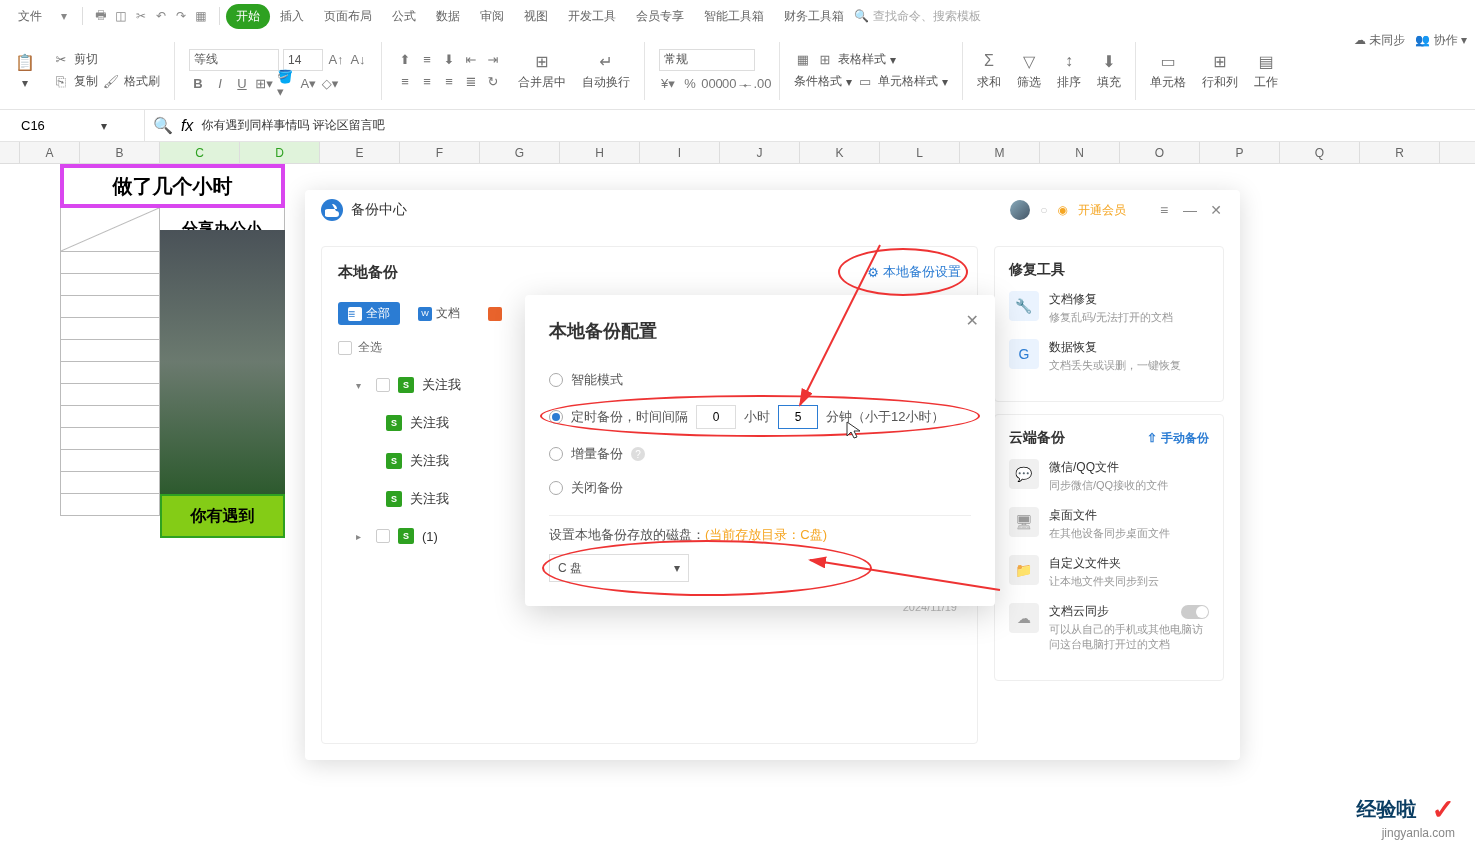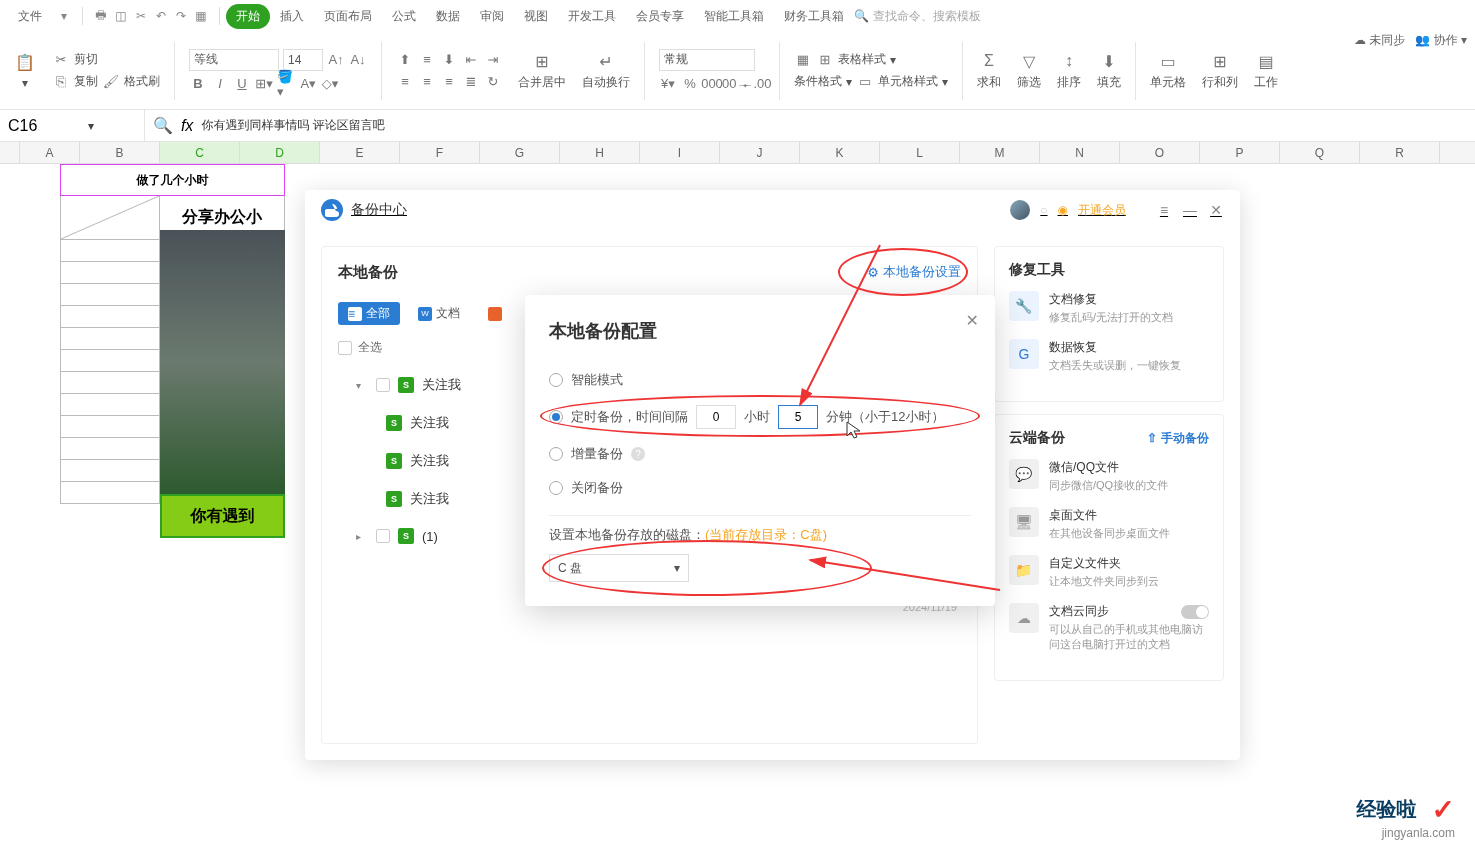--- a/index.html
+++ b/index.html
@@ -24,43 +24,43 @@
 .ribbon .btn-ico { width: 22px; height: 22px; display: inline-flex; align-items: center; justify-content: center; font-size: 16px; color: #777; border: 1px solid transparent; }
 .ribbon .small-ico { width: 18px; height: 18px; display: inline-flex; align-items: center; justify-content: center; font-size: 13px; color: #777; cursor: pointer; }
 .ribbon .vsep { width: 1px; height: 58px; background: #e4e4e4; margin: 0 4px; }
 .ribbon select, .ribbon .dd { border: 1px solid #ddd; background: #fff; height: 22px; font-size: 12px; padding: 0 4px; color: #555; }
 .font-name { width: 90px; }
 .font-size { width: 40px; }
 
 
 .formula-bar { height: 32px; display: flex; align-items: center; border-bottom: 1px solid #e4e4e4; }
 .name-box { width: 145px; border-right: 1px solid #e4e4e4; padding: 0 8px; display: flex; align-items: center; height: 100%; font-size: 12px; color: #444; }
-.name-box input { border:none; width:80px; font-size:16px; }
+.name-box input { border:none; width:80px; font-size:13px;margin-left:13px; }
 .fx-area { display: flex; align-items: center; gap: 8px; padding: 0 8px; flex: 1; height: 100%; }
 .fx-area input { border: none; flex: 1; font-size: 12px; color: #333; }
 
 
 .sheet-area { position: relative; height: 680px; }
 .col-headers { display: flex; height: 22px; background: #f5f5f5; border-bottom: 1px solid #ddd; font-size: 12px; color: #666; }
 .col-h { border-right: 1px solid #ddd; text-align: center; line-height: 22px; }
 .col-h.active { background: #e0f3db; color: #2ea121; }
 
 .content-block { position: absolute; left: 60px; top: 22px; }
-.title-row { height: 32px; width: 225px; border: 1px solid #d946ef; display: flex; align-items: center; justify-content: center; font-size: 12px; font-weight: bold; }
+.title-row { height: 44px; width: 225px; border: 4px solid #d946ef; display: flex; align-items: center; justify-content: center; font-size: 20px; font-weight: bold; }
 .subtitle-row { height: 44px; width: 225px; display: flex; }
 .subtitle-row .diag { width: 100px; border: 1px solid #bbb; border-top: none; position: relative; background: linear-gradient(to bottom right, transparent calc(50% - 1px), #bbb, transparent calc(50% + 1px)); }
 .subtitle-row .text { flex: 1; border: 1px solid #bbb; border-top: none; border-left: none; display: flex; align-items: center; justify-content: center; font-size: 16px; font-weight: bold; }
 .side-rows { width: 100px; }
 .side-rows .r { height: 22px; border: 1px solid #bbb; border-top: none; }
 .img-placeholder { position: absolute; left: 160px; top: 88px; width: 125px; height: 264px; background: linear-gradient(180deg, #4a5258 0%, #6b7a6f 50%, #2d5a2e 100%); }
 .bottom-text { position: absolute; left: 160px; top: 352px; width: 125px; height: 44px; border: 2px solid #2ea121; display: flex; align-items: center; justify-content: center; font-size: 16px; font-weight: bold; background: #84cc16; }
 
 
 .backup-overlay { position: absolute; left: 305px; top: 190px; width: 935px; height: 570px; background: #fff; border-radius: 4px; box-shadow: 0 4px 24px rgba(0,0,0,0.15); display: flex; flex-direction: column; }
-.backup-header { height: 40px; display: flex; align-items: center; padding: 0 16px; gap: 8px; text-decoration: underline; }
+.backup-header { height: 40px; display: flex; align-items: center; padding: 0 16px; gap: 8px; }
 .backup-header .logo { width: 22px; height: 22px; border-radius: 50%; background: #2b7cd3; display: flex; align-items: center; justify-content: center; }
 .backup-header .title { font-size: 14px; color: #333; }
 .backup-header .spacer { flex: 1; }
 .backup-header .right { display: flex; align-items: center; gap: 10px; font-size: 12px; color: #f5a623; }
 .backup-header .avatar { width: 20px; height: 20px; border-radius: 50%; background: linear-gradient(135deg,#8ab,#456); }
 .backup-header .win-btn { width: 16px; height: 16px; display: flex; align-items: center; justify-content: center; color: #888; cursor: pointer; font-size: 14px; }
 
 .backup-body { flex: 1; display: flex; padding: 16px; gap: 16px; }
 .backup-left { flex: 1; border: 1px solid #eee; border-radius: 4px; padding: 16px; position: relative; }
 .backup-left .section-title { font-size: 15px; font-weight: bold; color: #333; }

